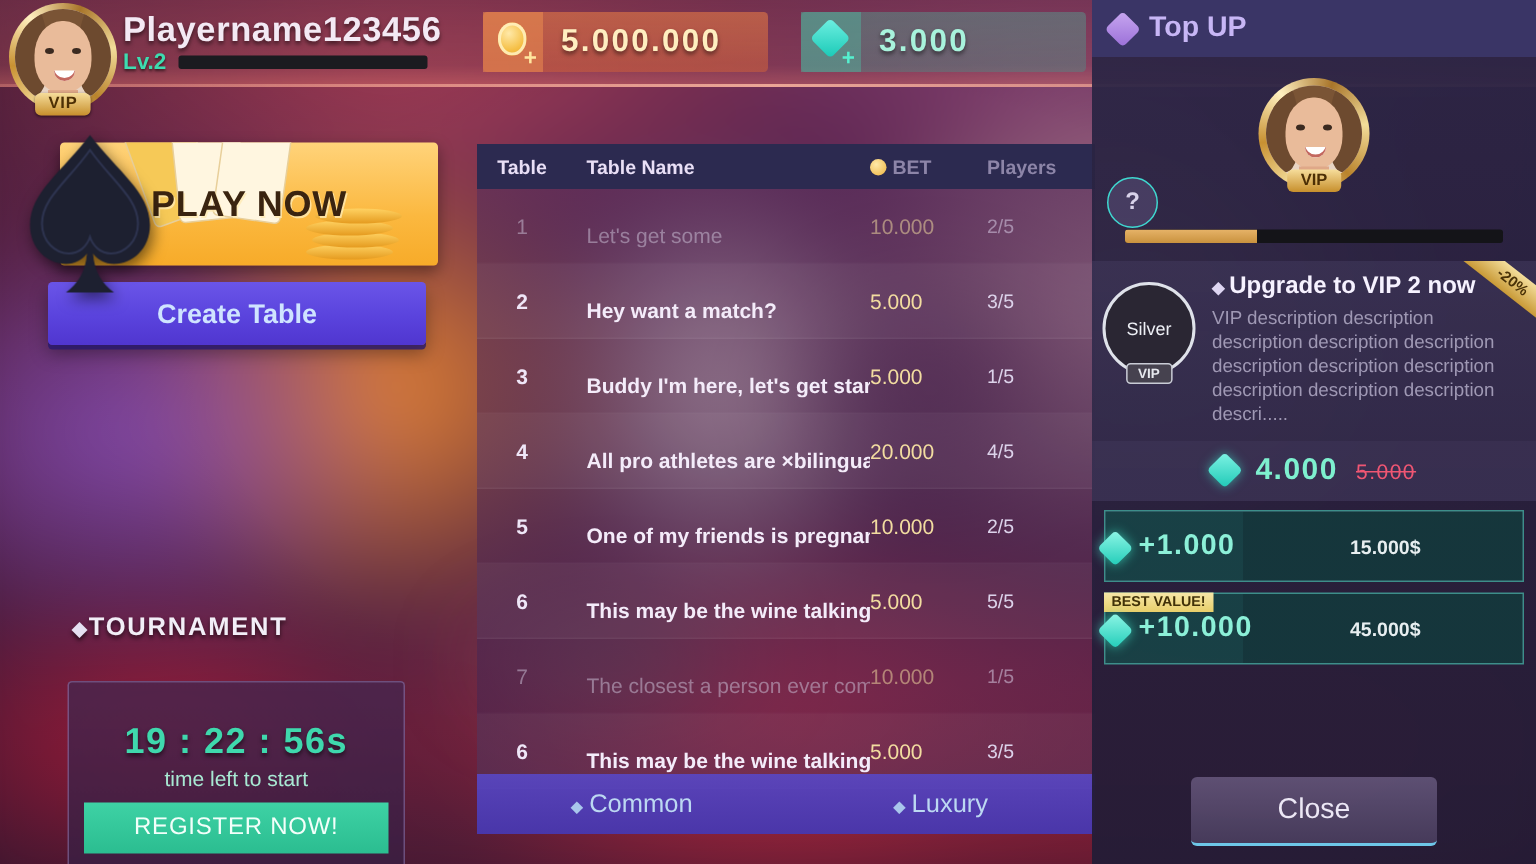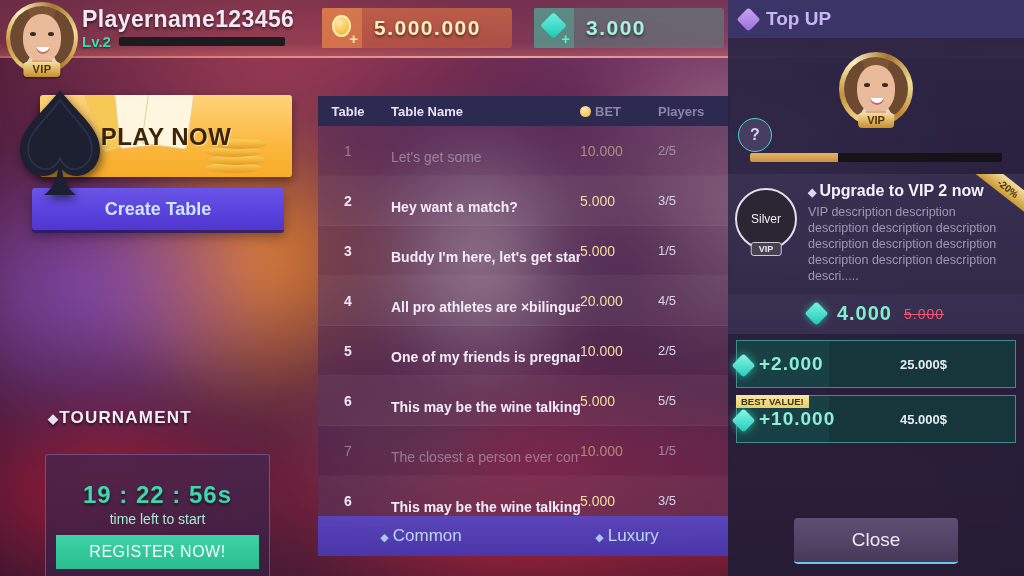--- a/index.html
+++ b/index.html
@@ -519,22 +519,22 @@
 
     <div class="price-row">
       <span class="gem"></span>
       <span class="now">4.000</span>
       <span class="was">5.000</span>
     </div>
 
     <div class="offers" id="offers">
         <div class="offer">
           <span class="gem"></span>
-          <span class="amt">+2.000</span>
-          <span class="usd">25.000$</span>
+          <span class="amt">+1.000</span>
+          <span class="usd">15.000$</span>
         </div>
         <div class="offer">
           <span class="bestvalue">BEST VALUE!</span>
           <span class="gem"></span>
           <span class="amt">+10.000</span>
           <span class="usd">45.000$</span>
         </div>
       </div>
 
     <div class="close-btn">Close</div>

